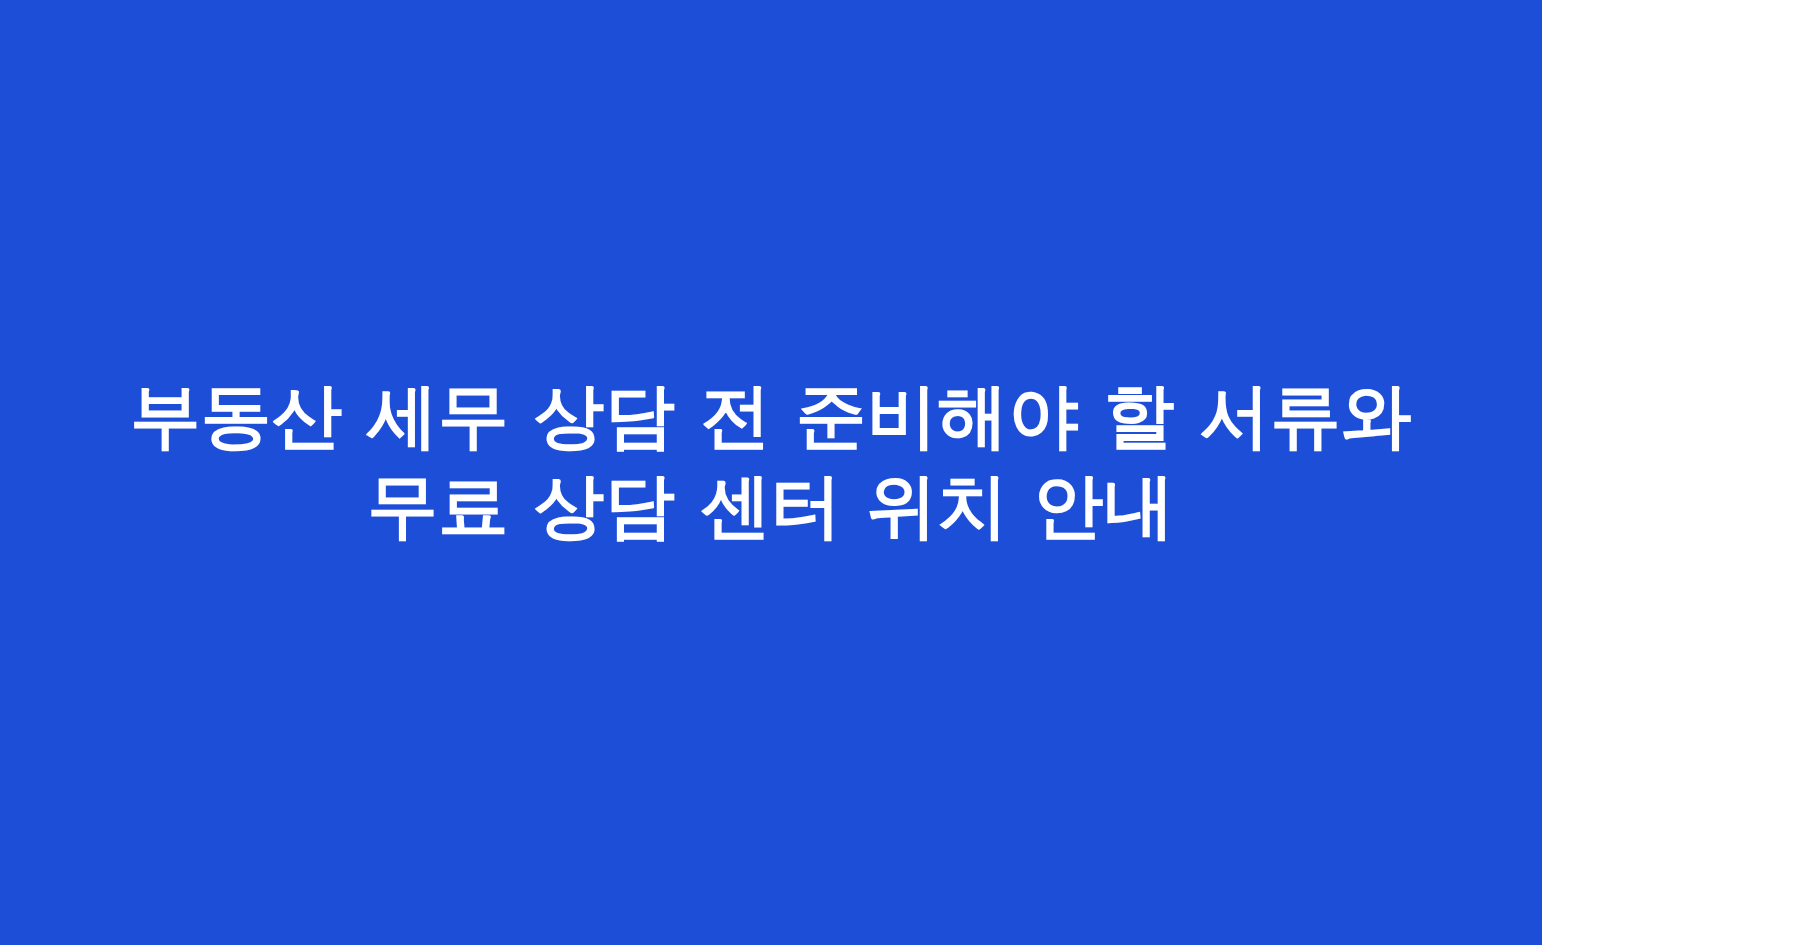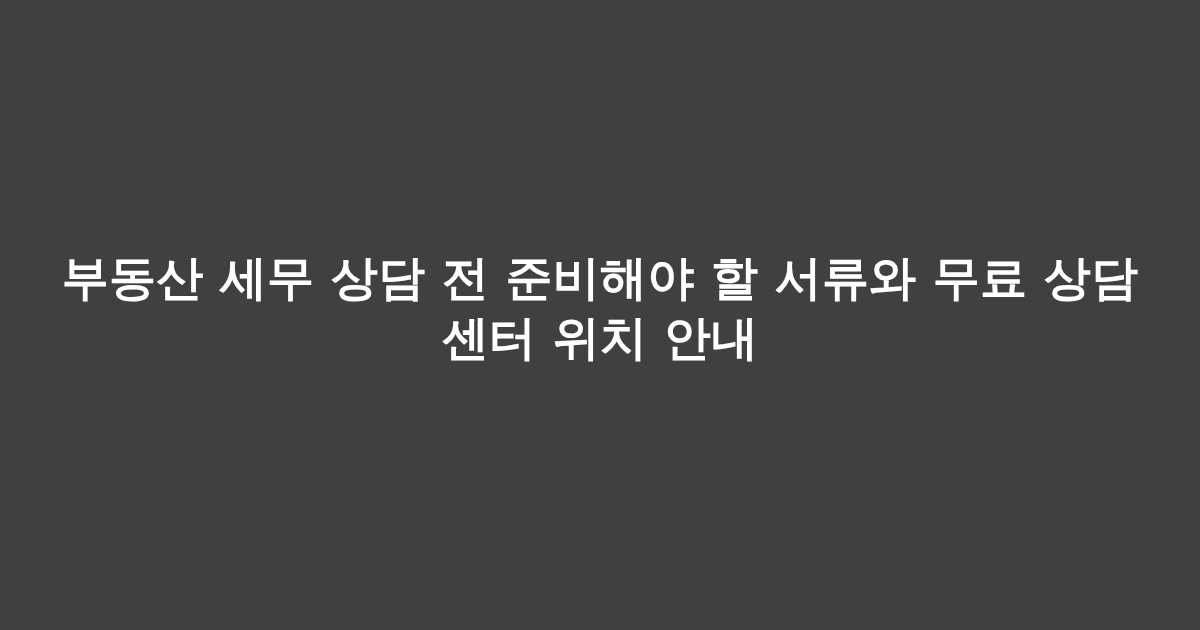--- a/index.html
+++ b/index.html
@@ -50,17 +50,17 @@
     text-align: center;
     word-break: keep-all;
     overflow-wrap: break-word;
     white-space: normal;
     text-rendering: optimizeLegibility;
   }
 </style>
 </head>
 <body>
 
-<div class="og-card" style="background-color: #404040; width: 1200px; height: 630px;">
+<div class="og-card" style="background-color: #1d4ed8; width: 1028px; height: 630px;">
   <div class="og-card__inner">
     <h1 class="og-card__title" style="color: rgb(255, 255, 255); text-align: center;">부동산 세무 상담 전 준비해야 할 서류와 무료 상담 센터 위치 안내</h1>
   </div>
 </div>
 
 </body></html>

